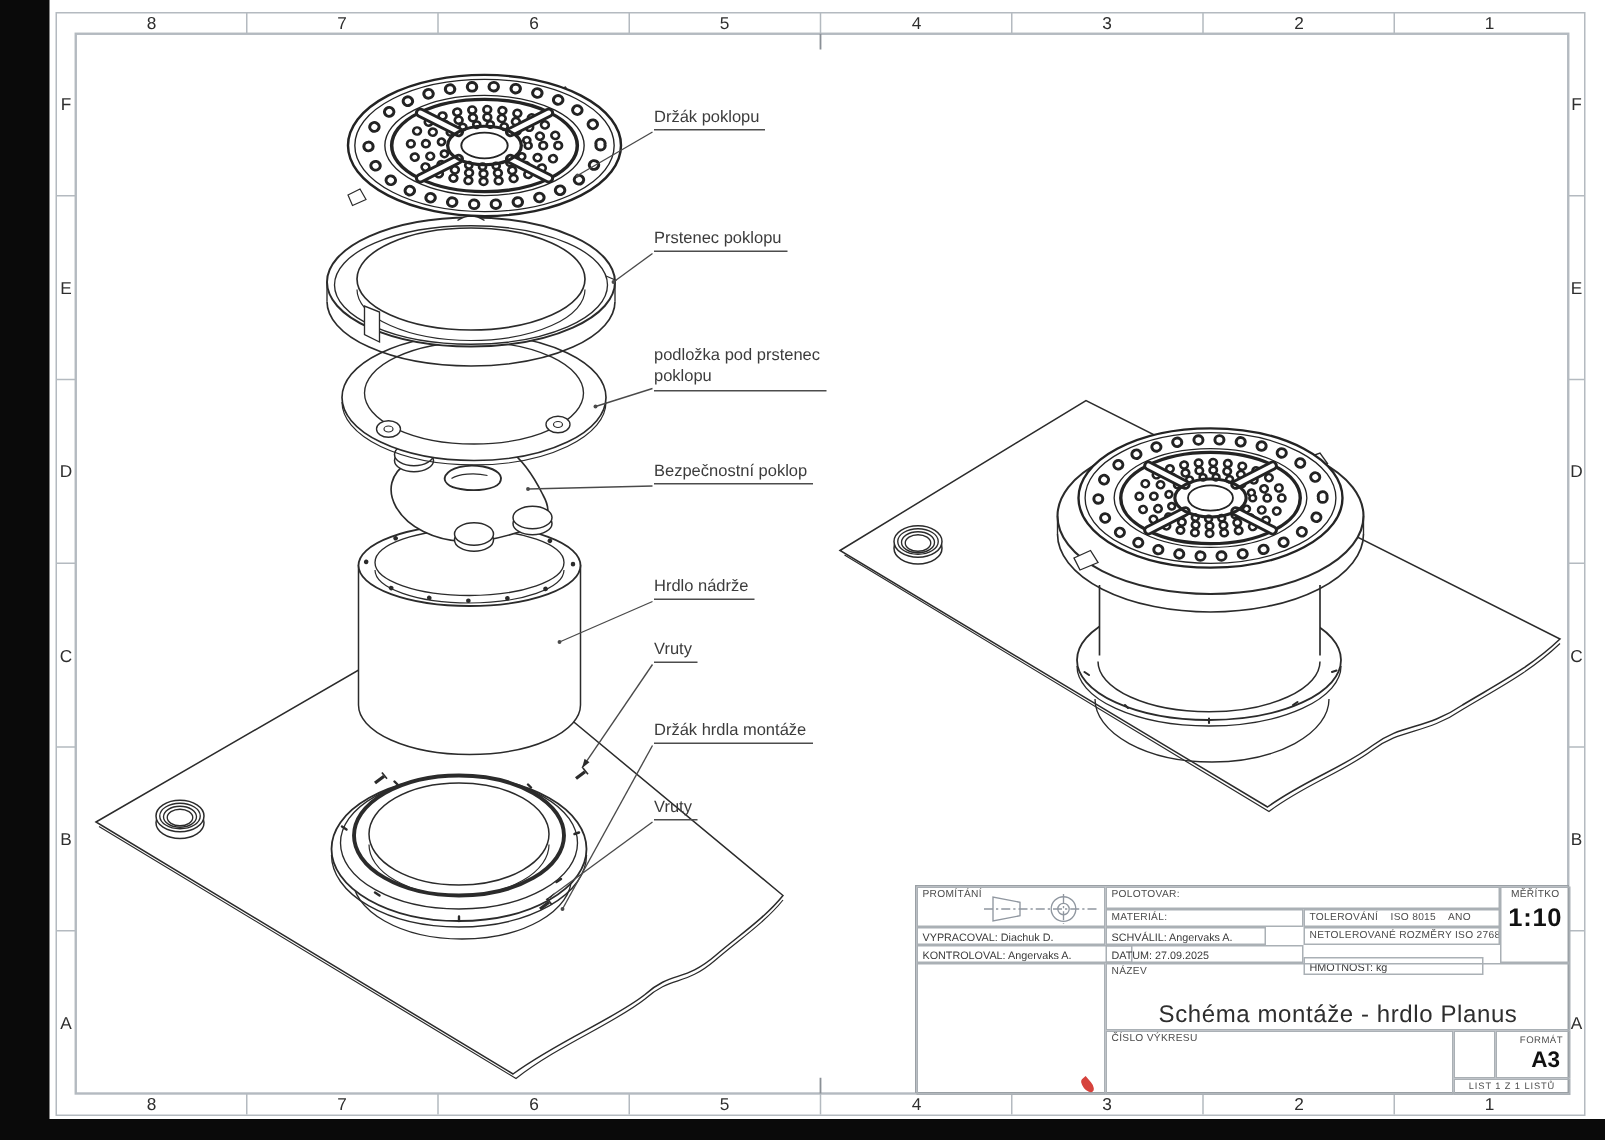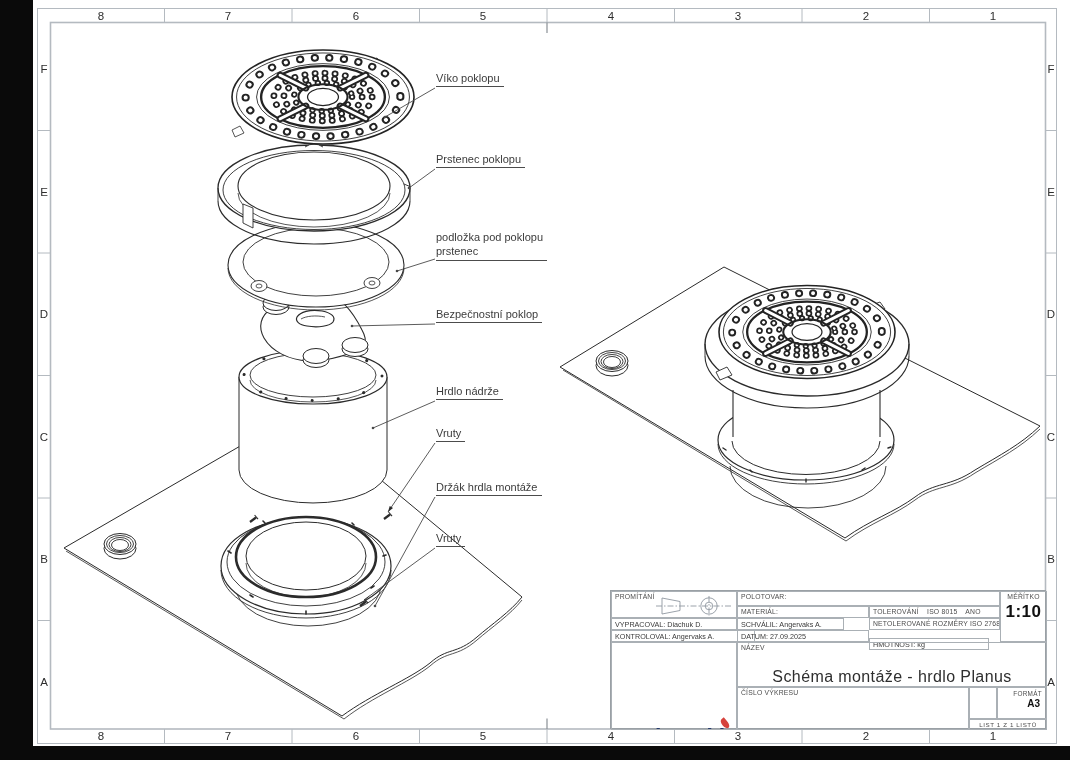--- a/index.html
+++ b/index.html
@@ -10,21 +10,21 @@
         border-bottom:1px solid #4c4c4c;padding:0 4px 1px 0;white-space:nowrap;}
   
   #tblock{position:absolute;left:610px;top:590px;width:436px;height:139px;
           border:1px solid #9aa0a5;box-sizing:border-box;background:#fff;}
   .tbc{position:absolute;border:1px solid #aab0b5;box-sizing:border-box;overflow:hidden;}
   .tlab{display:block;font-size:6.8px;color:#4c4c4c;padding:1px 0 0 3px;letter-spacing:.2px;white-space:pre;}
   .tval{display:block;font-size:7.2px;color:#3a3a3a;padding:1px 0 0 3px;white-space:pre;}
   .meritko-val{font-size:17px;font-weight:bold;color:#111;text-align:center;margin-top:2px;letter-spacing:.5px;}
   .nazev-val{font-size:16px;color:#2e2e2e;text-align:center;margin-top:17px;letter-spacing:.4px;}
   .format-lab{font-size:6.4px;color:#4c4c4c;text-align:right;padding:2px 4px 0 0;letter-spacing:.3px;}
-  .format-val{font-size:10px;font-weight:bold;color:#111;text-align:right;padding:1px 6px 0 0;}
+  .format-val{font-size:15px;font-weight:bold;color:#111;text-align:right;padding:1px 6px 0 0;}
   .list-lab{font-size:6.2px;color:#4c4c4c;text-align:center;padding-top:1px;letter-spacing:.6px;}
   #logo-wrap{position:absolute;left:4px;top:82px;width:118px;text-align:center;}
   #logo-text{font-size:23px;font-weight:bold;color:#24396b;letter-spacing:-0.5px;}
   #logo-accent{position:absolute;right:6px;top:-7px;width:6px;height:11px;background:#d6423c;
                border-radius:60% 60% 60% 0;transform:rotate(140deg);}
 </style>
 </head>
 <body>
 
 <div id="sheet"></div>
@@ -229,25 +229,25 @@
       <ellipse cx="807" cy="344" rx="102" ry="52" fill="#ffffff" stroke-width="1.4"></ellipse>
       <path d="M705,344 L705,356 M909,344 L909,356" stroke-width="0.9"></path>
       <path d="M705,356 A102,52 0 0 0 909,356" stroke-width="1.1"></path>
       <path d="M727,367 l-11,5 l4,8 l12,-5 z" fill="#ffffff" stroke-width="0.9"></path>
       <path d="M869,306 l11,-4 l5,7 l-11,5 z" fill="#ffffff" stroke-width="0.9"></path>
     </g>
     <use href="#coverpat" transform="translate(807,332) scale(0.88,0.845)"></use>
   </g>
 </svg>
 
-<div class="plbl" style="left:436px;top:71px">Víko poklopu</div>
+<div class="plbl" style="left:436px;top:71px">Držák poklopu</div>
 <div class="plbl" style="left:436px;top:152px">Prstenec poklopu</div>
 <div class="plbl" style="left:436px;top:230px">
-  <span>podložka pod poklopu</span><br>
-  <span>prstenec</span>
+  <span>podložka pod prstenec</span><br>
+  <span>poklopu</span>
 </div>
 <div class="plbl" style="left:436px;top:307px">Bezpečnostní poklop</div>
 <div class="plbl" style="left:436px;top:384px">Hrdlo nádrže</div>
 <div class="plbl" style="left:436px;top:426px">Vruty</div>
 <div class="plbl" style="left:436px;top:480px">Držák hrdla montáže</div>
 <div class="plbl" style="left:436px;top:531px">Vruty</div>
 
 <div id="tblock">
   <div class="tbc" style="left:0;top:0;width:126px;height:27px">
     <span class="tlab">PROMÍTÁNÍ</span>

